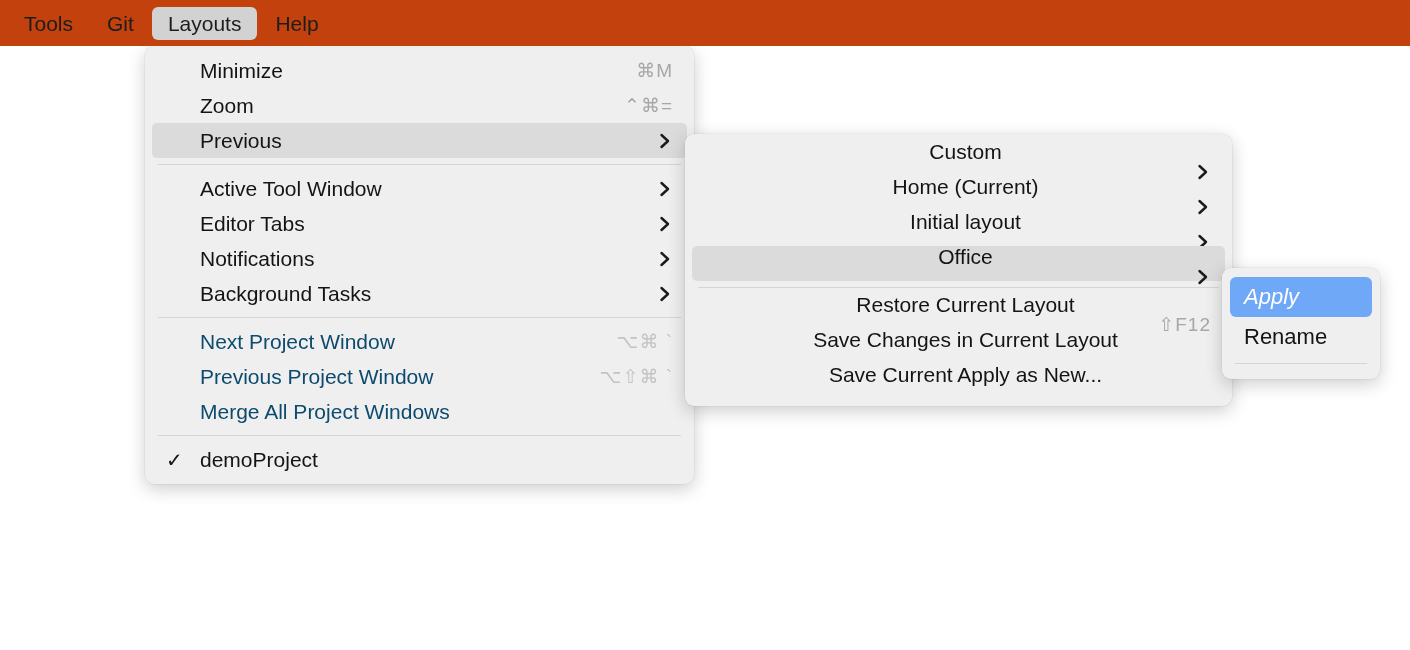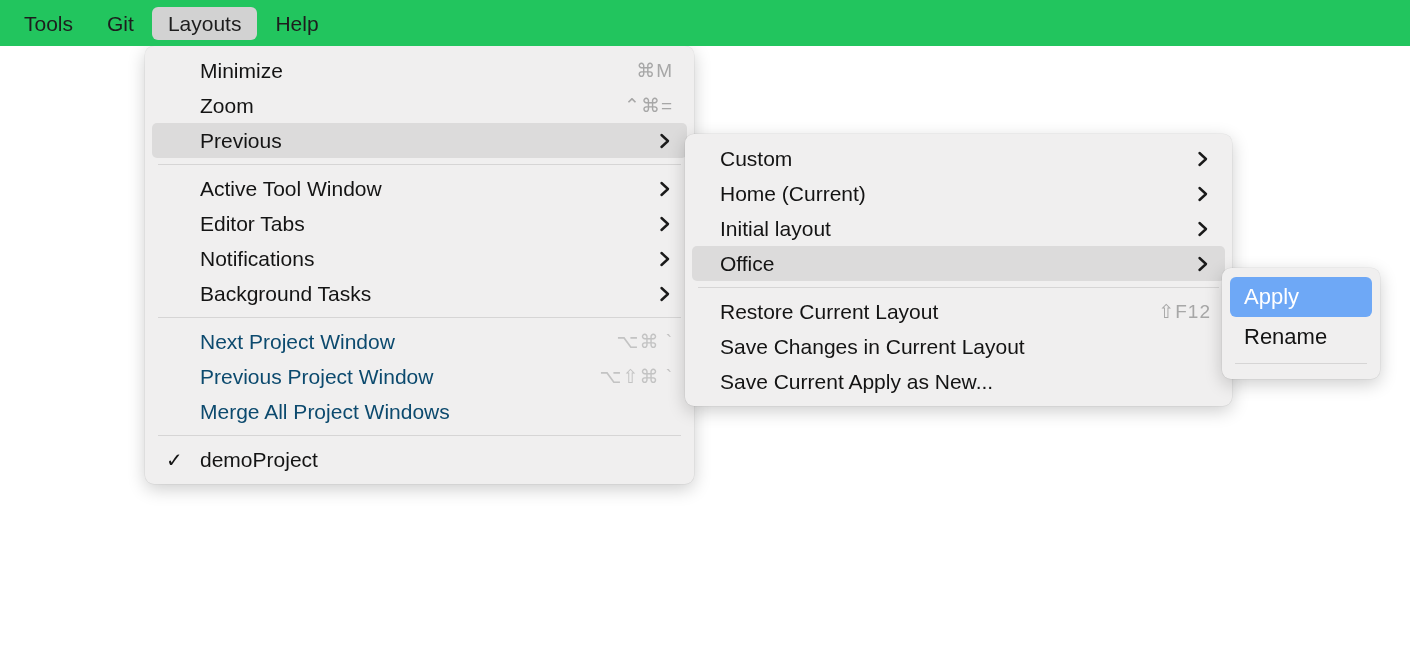--- a/index.html
+++ b/index.html
@@ -15,21 +15,21 @@
     font-family: "Liberation Sans", sans-serif;
     -webkit-font-smoothing: antialiased;
   }
 
   
   #menubar {
     position: absolute;
     left: 0; top: 0;
     width: 1410px;
     height: 46px;
-    background: #22c55e;
+    background: #c2410c;
     display: flex;
     align-items: center;
     padding-left: 8px;
     box-sizing: border-box;
     z-index: 5;
   }
   .menubar-item {
     font-size: 21px;
     color: #1d1d1d;
     padding: 6px 16px;
@@ -63,21 +63,21 @@
     box-sizing: border-box;
     white-space: nowrap;
   }
   .menu-row .label {
     font-size: 21px;
     color: #141414;
     line-height: 1;
   }
   .menu-row.disabled .label { color: #0c4a6e; }
   .menu-row.highlight { background: #dcdbdb; }
-  .menu-row.selected  { background: #6ea8f6; }
+  .menu-row.selected  { background: #6ea8f6; font-style: italic; }
   .menu-row.selected .label { color: #ffffff; }
 
   .shortcut {
     margin-left: auto;
     font-size: 19px;
     color: #a7a7a7;
     line-height: 1;
     letter-spacing: 1px;
     padding-left: 24px;
   }
@@ -106,21 +106,21 @@
     background: #d6d5d5;
     margin: 6px 13px;
   }
 
   
   #panel-window  { left: 145px; top: 46px;  width: 549px; }
   #panel-layouts { left: 685px; top: 134px; width: 547px; }
   #panel-office  { left: 1222px; top: 268px; width: 158px; }
 
   #panel-window .menu-row  { padding-left: 48px; }
-  #panel-layouts .menu-row { padding-left: 28px; }
+  #panel-layouts .menu-row { padding-left: 28px; flex-direction: column; }
   #panel-office .menu-row  { padding-left: 14px; height: 40px; }
   #panel-office .menu-row .label { font-size: 22px; }
   #panel-office { padding: 9px 0; }
   #panel-office .menu-row { margin: 0 8px; border-radius: 6px; }
 </style>
 </head>
 <body>
 
 <div id="menubar">
     <div class="menubar-item">Tools</div>

